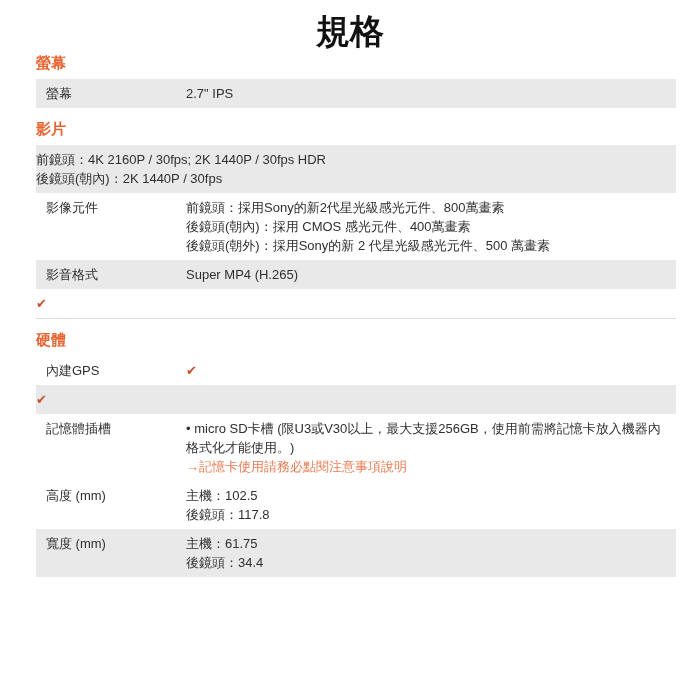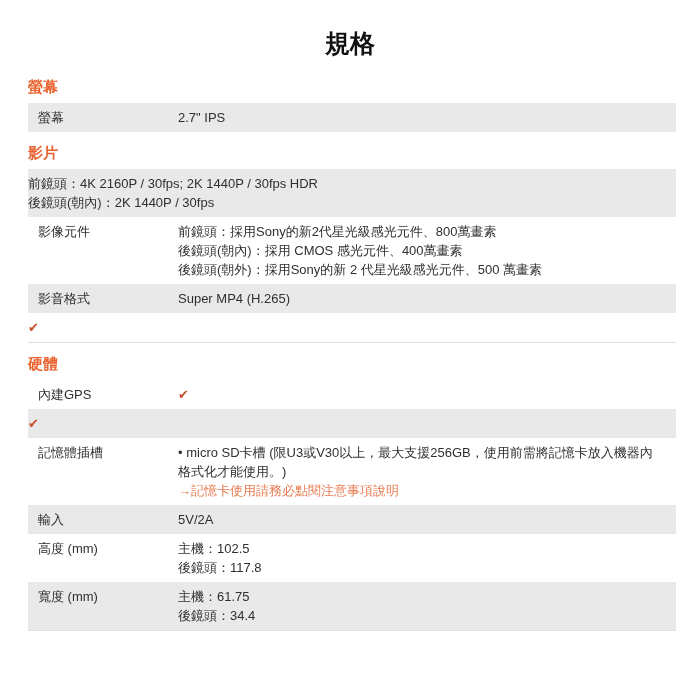--- a/index.html
+++ b/index.html
@@ -10,25 +10,25 @@
     --text:#2F2F2F;
   }
   *{box-sizing:border-box;}
   html,body{margin:0;padding:0;}
   body{
     width:700px;height:700px;background:#ffffff;
     font-family:"Liberation Sans","DejaVu Sans",sans-serif;
     color:var(--text);overflow:hidden;
   }
   .title{
-    margin:12px;padding-top:10px;height:42px;line-height:42px;
-    text-align:center;font-size:25px;font-weight:700;color:#111111;
+    margin:0;padding-top:10px;height:42px;line-height:42px;
+    text-align:center;font-size:34px;font-weight:700;color:#111111;
   }
   .content{padding:0 24px 0 28px;}
-  .section{padding-top:12px;}
+  .section{padding-top:12px;margin-left:8px;}
   .section:not(:first-child){padding-top:12px;}
   .section-title{
     margin:0 0 6px 0;font-size:15px;font-weight:700;color:var(--accent);
   }
   .row{display:flex;align-items:flex-start;padding:5px 0;}
   .row.gray{background:var(--row-gray);}
   .rows .row:last-child:nth-child(even){border-bottom:1px solid #dedede;}
   .row-label{
     flex:none;width:150px;padding-left:10px;
     font-size:13px;line-height:19px;color:var(--text);
@@ -111,26 +111,20 @@
   </div>
 
   <div class="row white">
     <div class="row-label">記憶體插槽</div>
     <div class="row-value">
               <div class="line"><span>• micro SD卡槽 (限U3或V30以上，最大支援256GB，使用前需將記憶卡放入機器內格式化才能使用。)</span></div>
               <div class="line"><a class="notice-link" href="#">→記憶卡使用請務必點閱注意事項說明</a></div>
             </div>
   </div>
 
-  <div class="row gray">
-    <div class="row-label">輸入</div>
-    <div class="row-value">
-              <div class="line"><span>5V/2A</span></div>
-            </div>
-  </div>
 
   <div class="row white">
     <div class="row-label">高度 (mm)</div>
     <div class="row-value">
               <div class="line"><span>主機：102.5</span></div>
               <div class="line"><span>後鏡頭：117.8</span></div>
             </div>
   </div>
 
   <div class="row gray">

